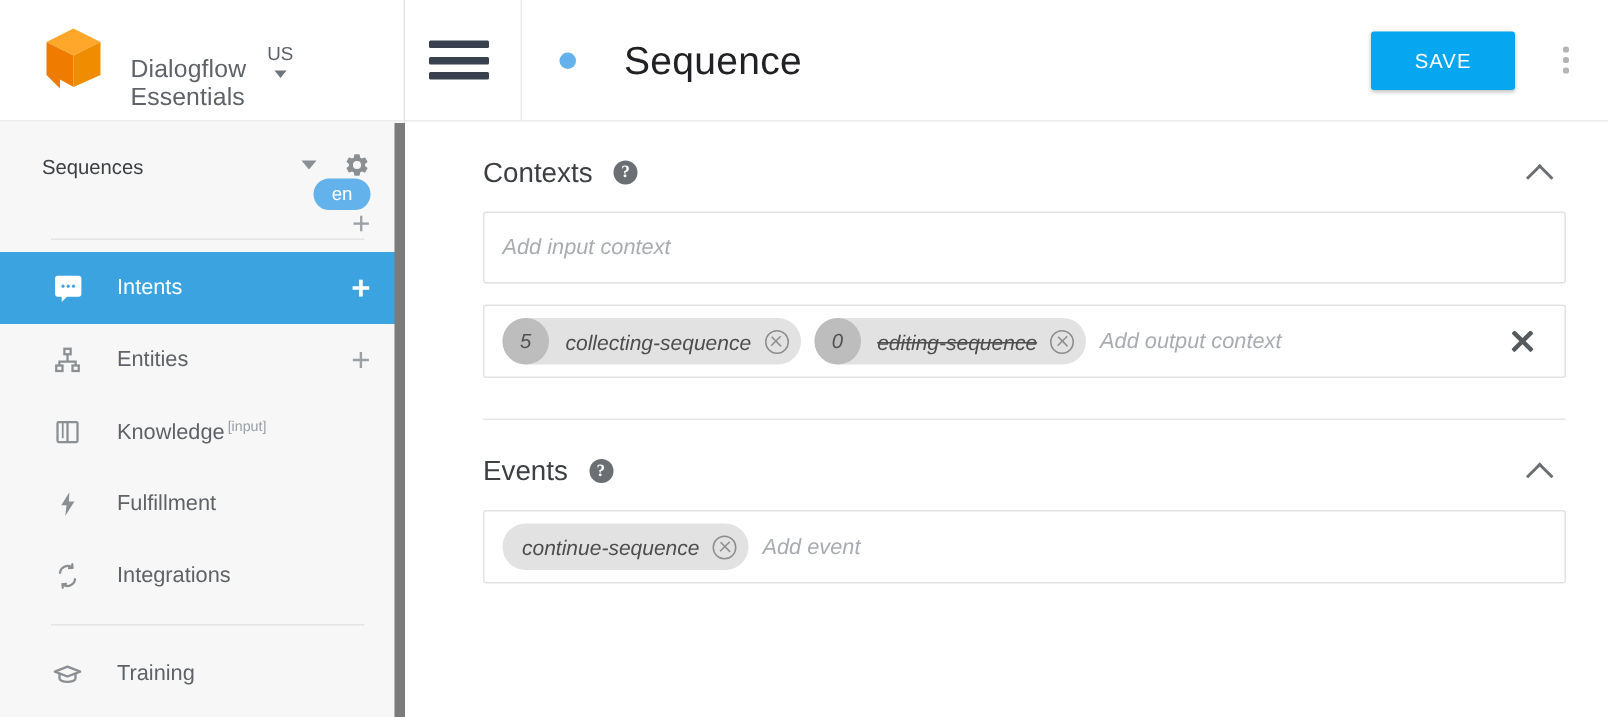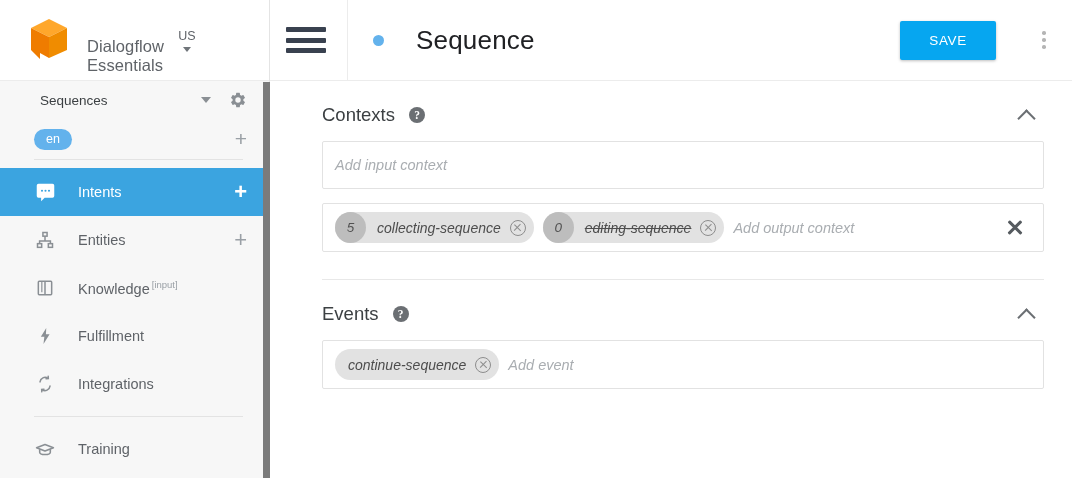--- a/index.html
+++ b/index.html
@@ -37,34 +37,35 @@
     margin-left: 14px; font-size: 12.5px; color: #5f6368;
     display: flex; align-items: center; gap: 4px; cursor: pointer; flex-direction: column;
   }
   .caret-dn {
     width: 0; height: 0;
     border-left: 4px solid transparent; border-right: 4px solid transparent;
     border-top: 5px solid #70757a;
   }
 
   .agent-row {
-    height: 38px; display: flex; align-items: center;
-    padding: 0 22px 0 40px; justify-content: space-between;
+    height: 38px; display: flex; align-items: flex-end;
+    padding: 0 22px 0 28px; justify-content: space-between;
   }
   .agent-name { font-size: 13.5px; color: #3c4043; }
   .agent-right { display: flex; align-items: center; gap: 18px; }
   .caret-dn.big {
     border-left: 5px solid transparent; border-right: 5px solid transparent;
     border-top: 6px solid #8a8f94;
   }
   .gear { width: 18px; height: 18px; position: relative; cursor: pointer; }
 
   .lang-row {
-    height: 40px; display: flex; align-items: center; justify-content: space-between;
+    height: 40px; display: flex; align-items: flex-end; justify-content: space-between;
     padding: 0 22px 0 34px;
+    flex-direction: column;
   }
   .lang-pill {
     background: #63b2ec; color: #fff; font-size: 12.5px;
     border-radius: 11px; padding: 3px 12px 4px; line-height: 14px;
     cursor: pointer;
   }
   .plus-light {
     color: #9aa0a6; font-size: 21px; line-height: 18px;
     font-weight: 300; cursor: pointer;
   }
@@ -109,21 +110,21 @@
     width: 11px; height: 11px; border-radius: 50%;
     background: #63b2ec; margin-left: 25px; flex: 0 0 11px;
   }
   .page-title {
     margin-left: 32px; font-size: 26px; color: #202124; letter-spacing: .2px;
   }
   .topbar-spacer { flex: 1; }
   .save-btn {
     background: #06a6f0; color: #fff; font-size: 13.5px; letter-spacing: .7px;
     border: none; border-radius: 2px; padding: 12px 29px; cursor: pointer;
-    box-shadow: 0 1px 3px rgba(0,0,0,.26); margin-right: 36px;
+    box-shadow: 0 1px 3px rgba(0,0,0,.26); margin-right: 22px;
   }
   .kebab {
     width: 24px; height: 30px; margin-right: 16px; cursor: pointer;
     display: flex; flex-direction: column; align-items: center;
     justify-content: center; gap: 3.5px;
   }
   .kebab i { width: 3.5px; height: 3.5px; border-radius: 50%; background: #b5b5b5; }
 
   .content { padding: 0 28px 14px 52px; }
   .section-head {

